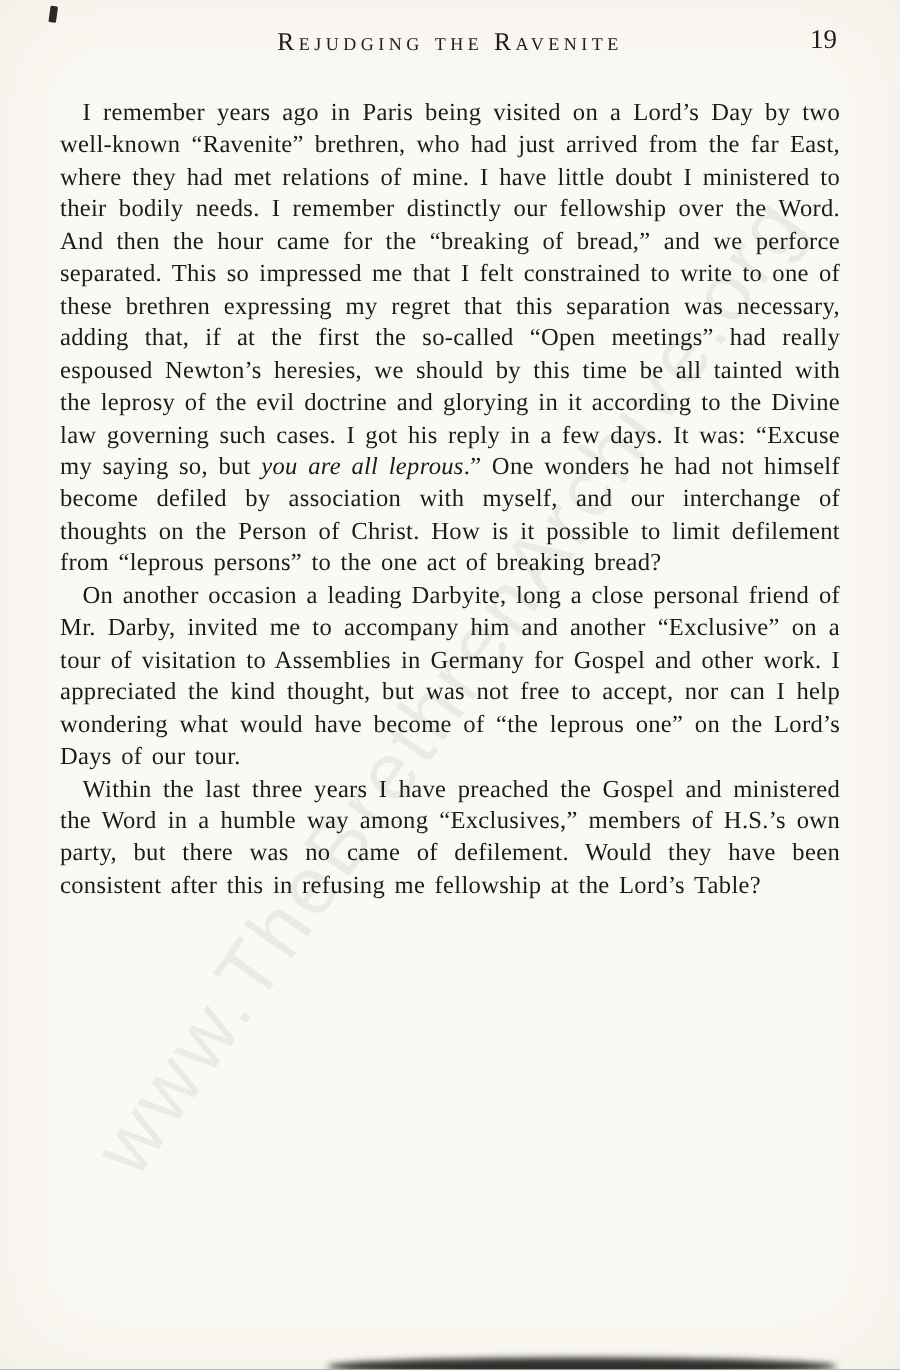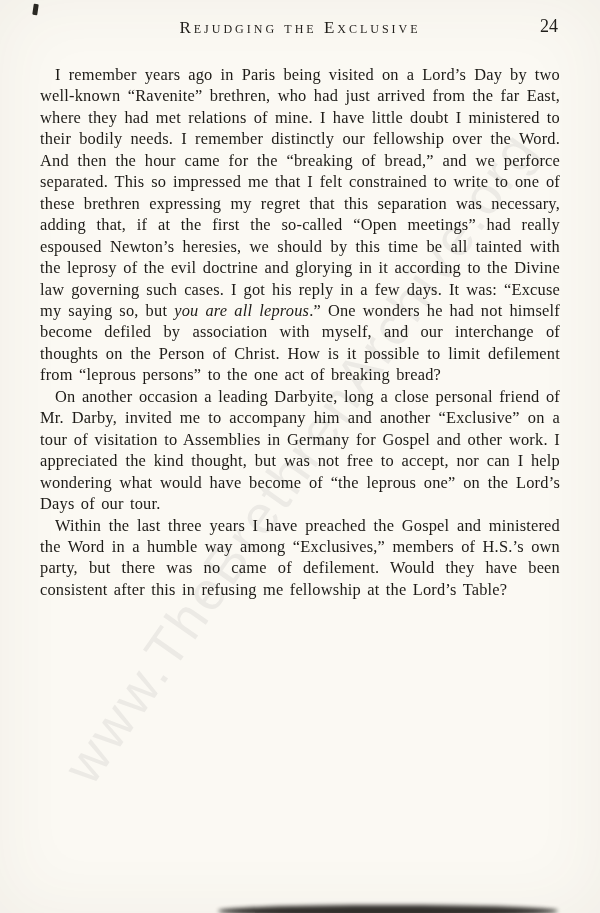--- a/index.html
+++ b/index.html
@@ -81,22 +81,22 @@
 </head>
 <body>
 
 <div class="page">
 
   <div class="watermark">www.TheBrethrenArchive.org</div>
 
   <div class="scan-speck-top"></div>
 
   <div class="header">
-    <div class="running-title">Rejudging the Exclusive</div>
-    <div class="page-number">24</div>
+    <div class="running-title">Rejudging the Ravenite</div>
+    <div class="page-number">19</div>
   </div>
 
   <div class="body-text">
 
 
     <p class="indent">
       <span>I remember years ago in Paris being visited on a Lord’s Day by two well-known “Ravenite” brethren, who had just arrived from the far East, where they had met relations of mine. I have little doubt I ministered to their bodily needs. I remember distinctly our fellowship over the Word. And then the hour came for the “breaking of bread,” and we perforce separated. This so impressed me that I felt constrained to write to one of these brethren expressing my regret that this separation was necessary, adding that, if at the first the so-called “Open meetings” had really espoused Newton’s heresies, we should by this time be all tainted with the leprosy of the evil doctrine and glorying in it according to the Divine law governing such cases. I got his reply in a few days. It was: “Excuse my saying so, but </span><i>you are all leprous</i><span>.” One wonders he had not himself become defiled by association with myself, and our interchange of thoughts on the Person of Christ. How is it possible to limit defilement from “leprous persons” to the one act of breaking bread?</span>
     </p>
 
     <p class="indent">

